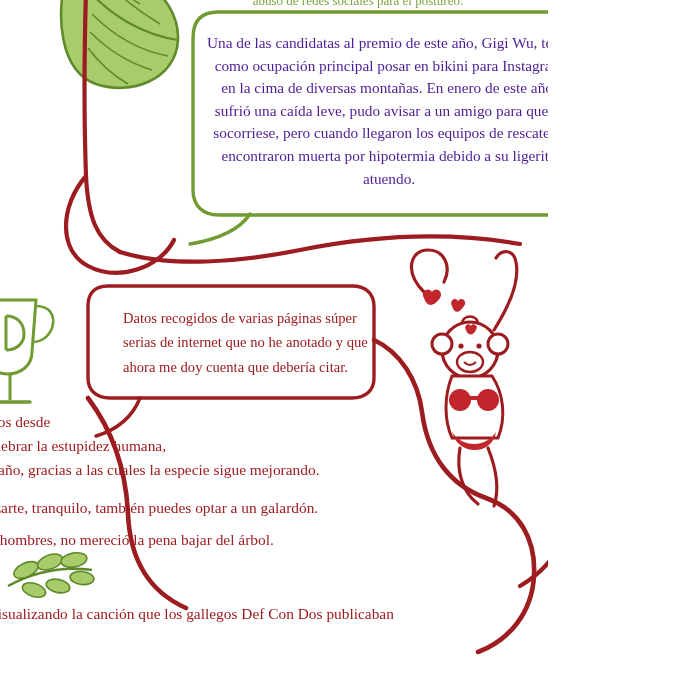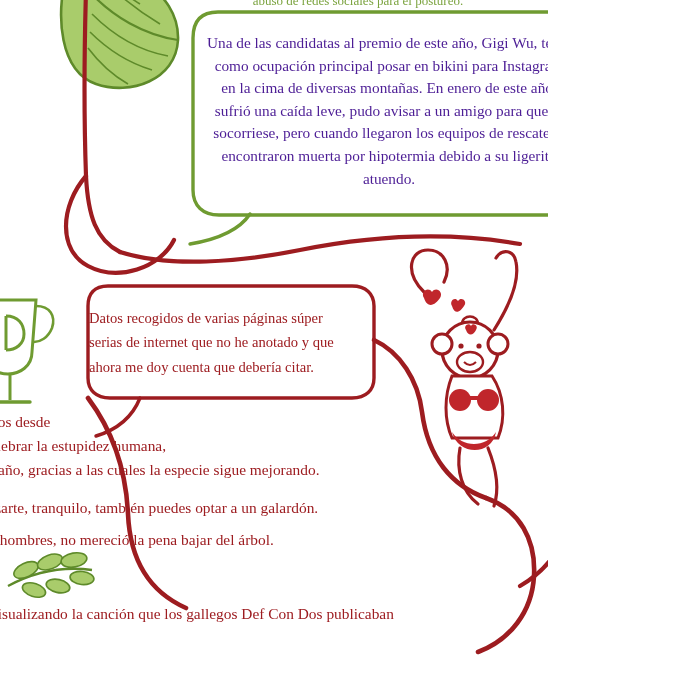--- a/index.html
+++ b/index.html
@@ -44,21 +44,21 @@
     top: -8px;
     width: 320px;
     font-size: 13px;
     line-height: 18px;
     text-align: center;
     color: #7ba33f;
   }
 
   .bubble-red {
     position: absolute;
-    left: 89px;
+    left: 123px;
     top: 306px;
     width: 268px;
     color: #9d1c20;
     font-size: 14.6px;
     line-height: 24.4px;
     text-align: left;
   }
 
   .body-line {
     position: absolute;

